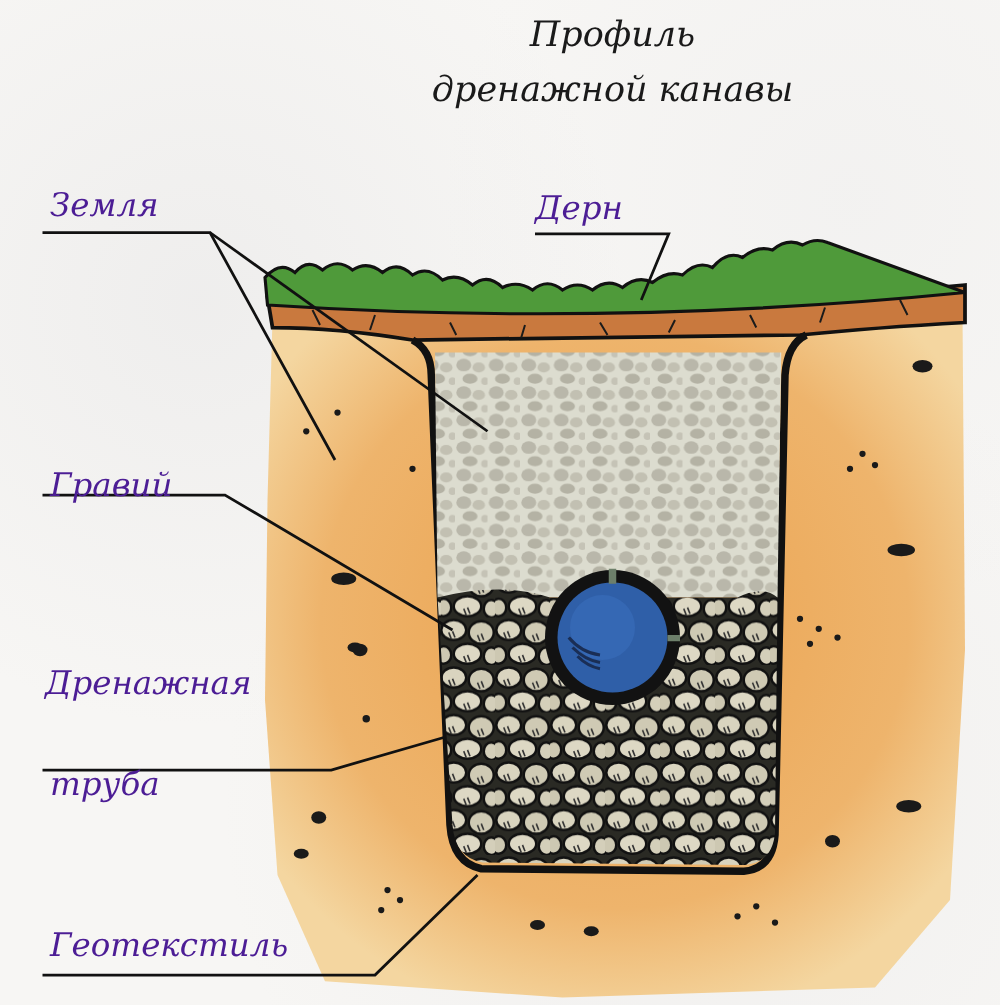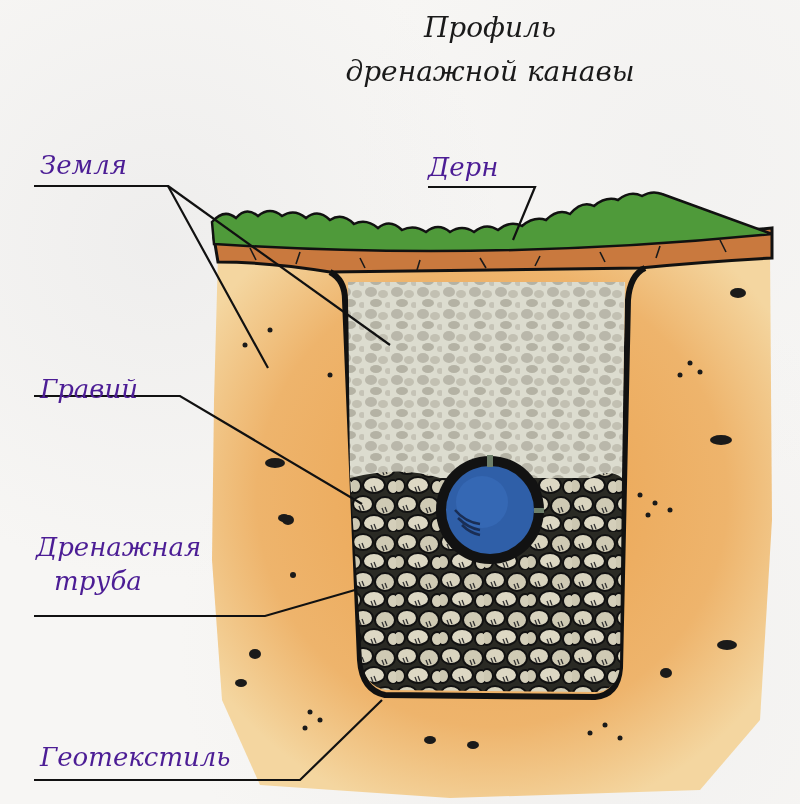--- a/index.html
+++ b/index.html
@@ -126,14 +126,14 @@
     <path d="M34 396 L180 396 L362 504"></path>
     <path d="M34 616 L265 616 L355 590"></path>
     <path d="M34 780 L300 780 L382 700"></path>
   </g>
 </svg>
 
 <div class="label" style="left:40px; top:148px;">Земля</div>
 <div class="label" style="left:428px; top:150px;text-align:center;">Дерн</div>
 <div class="label" style="left:40px; top:360px;margin-top:12px;">Гравий</div>
 <div class="label" style="left:36px; top:530px;font-style:italic;">Дренажная</div>
-<div class="label" style="left:40px; top:564px;margin-left:14px;">труба</div>
+<div class="label" style="left:40px; top:611px;">труба</div>
 <div class="label" style="left:40px; top:740px;text-align:right;">Геотекстиль</div>
 
 </body></html>

